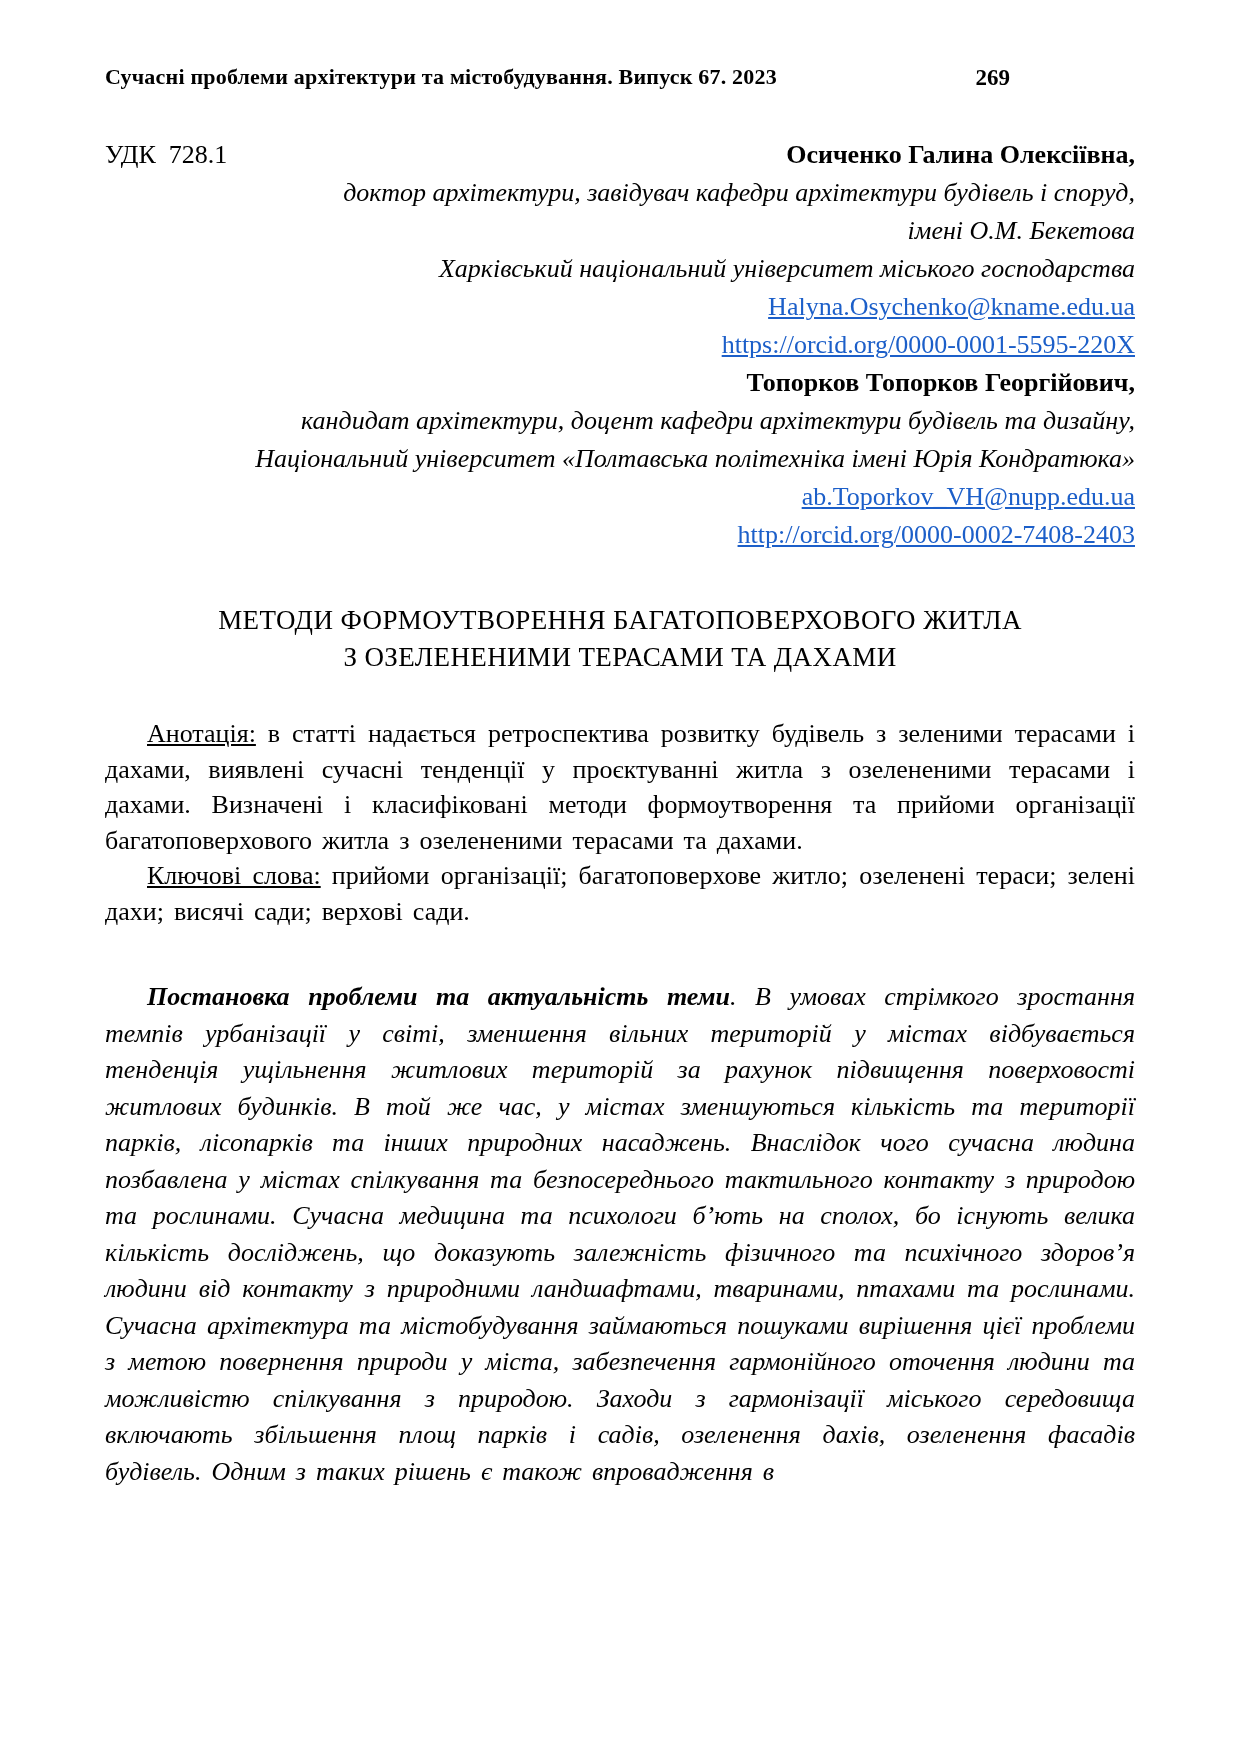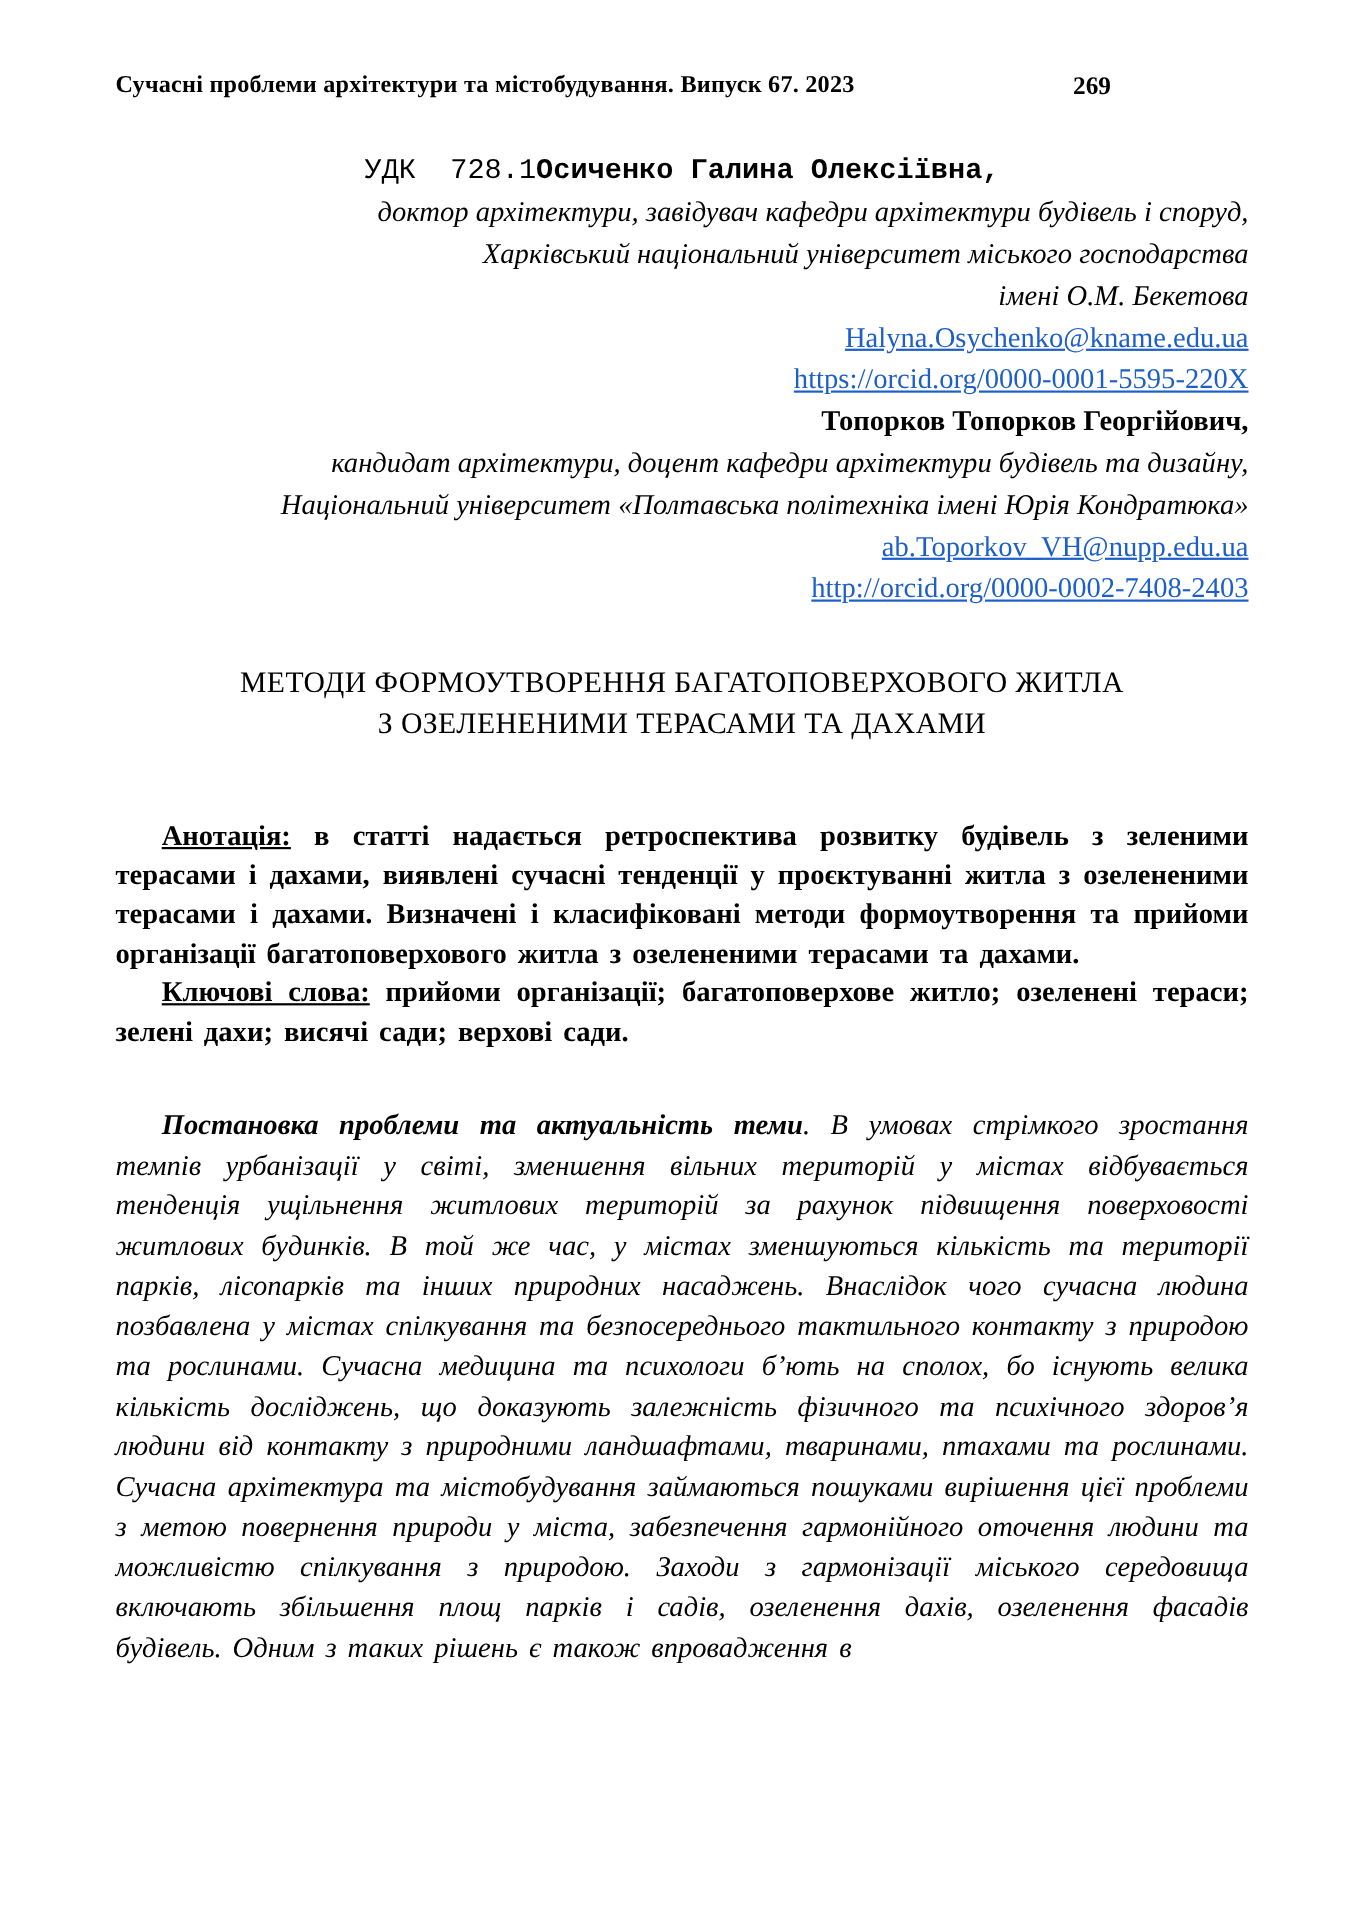--- a/index.html
+++ b/index.html
@@ -45,23 +45,22 @@
   }
   
   .meta-block {
     margin-top: 42px;
     font-size: 26px;
     line-height: 38px;
   }
   .doi-row { text-align: left; }
   .udc-row {
     display: flex;
-    justify-content: center;
+    justify-content: space-between;
     align-items: baseline;
-    font-family: Liberation Mono, monospace;
   }
   .udc { white-space: pre; }
   .author-name {
     font-weight: bold;
     text-align: right;
   }
   .affil-line {
     font-style: italic;
     text-align: right;
   }
@@ -74,21 +73,21 @@
   
   .article-title {
     margin-top: 48px;
     text-align: center;
     font-weight: normal;
     font-size: 27px;
     line-height: 37px;
     letter-spacing: 0.4px;
   }
   
-  .abstract-block { margin-top: 66px; font-weight: bold; }
+  .abstract-block { margin-top: 40px; }
   .para {
     text-align: justify;
     text-indent: 42px;
     font-size: 26px;
     line-height: 35.5px;
     word-spacing: 3.5px;
   }
   .body-block { margin-top: 50px; font-style: italic; }
   .body-block .para { line-height: 36.5px; }
   .label-underline { text-decoration: underline; }
@@ -106,22 +105,22 @@
 
   <div class="meta-block">
 
 
     <div class="udc-row">
       <span class="udc">УДК  728.1</span>
       <span class="author-name">Осиченко Галина Олексіївна,</span>
     </div>
 
     <div class="affil-line">доктор архітектури, завідувач кафедри архітектури будівель і споруд,</div>
+    <div class="affil-line">імені О.М. Бекетова</div>
     <div class="affil-line">Харківський національний університет міського господарства</div>
-    <div class="affil-line">імені О.М. Бекетова</div>
 
     <div class="link-line"><a class="lnk">Halyna.Osychenko@kname.edu.ua</a></div>
     <div class="link-line"><a class="lnk">https://orcid.org/0000-0001-5595-220X</a></div>
 
     <div class="author-name">Топорков Топорков Георгійович,</div>
     <div class="affil-line">кандидат архітектури, доцент кафедри архітектури будівель та дизайну,</div>
     <div class="affil-line">Національний університет «Полтавська політехніка імені Юрія Кондратюка»</div>
 
     <div class="link-line"><a class="lnk">ab.Toporkov_VH@nupp.edu.ua</a></div>
     <div class="link-line"><a class="lnk">http://orcid.org/0000-0002-7408-2403</a></div>

